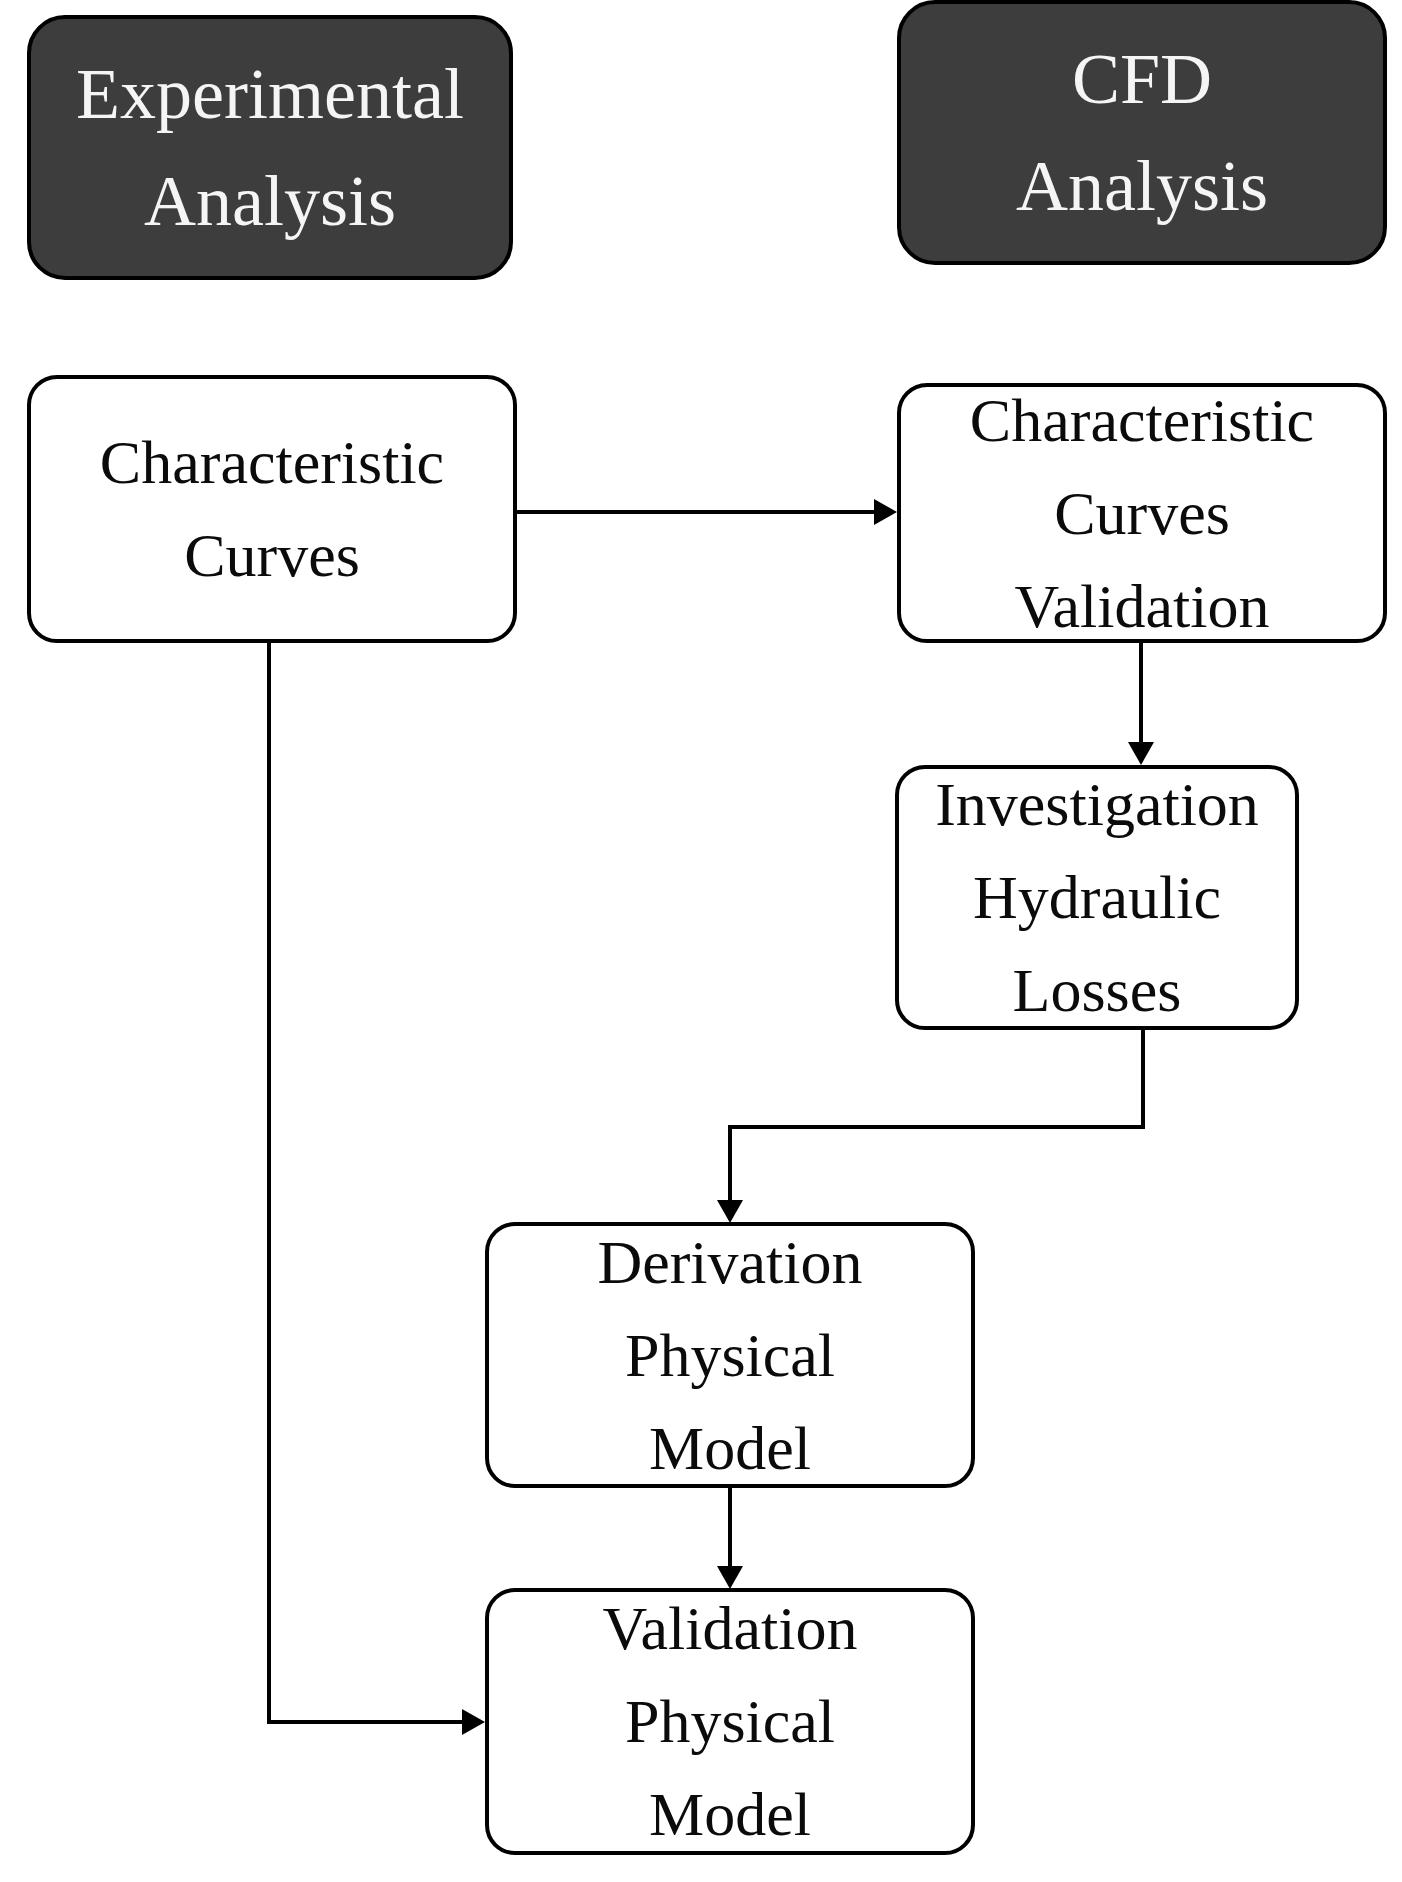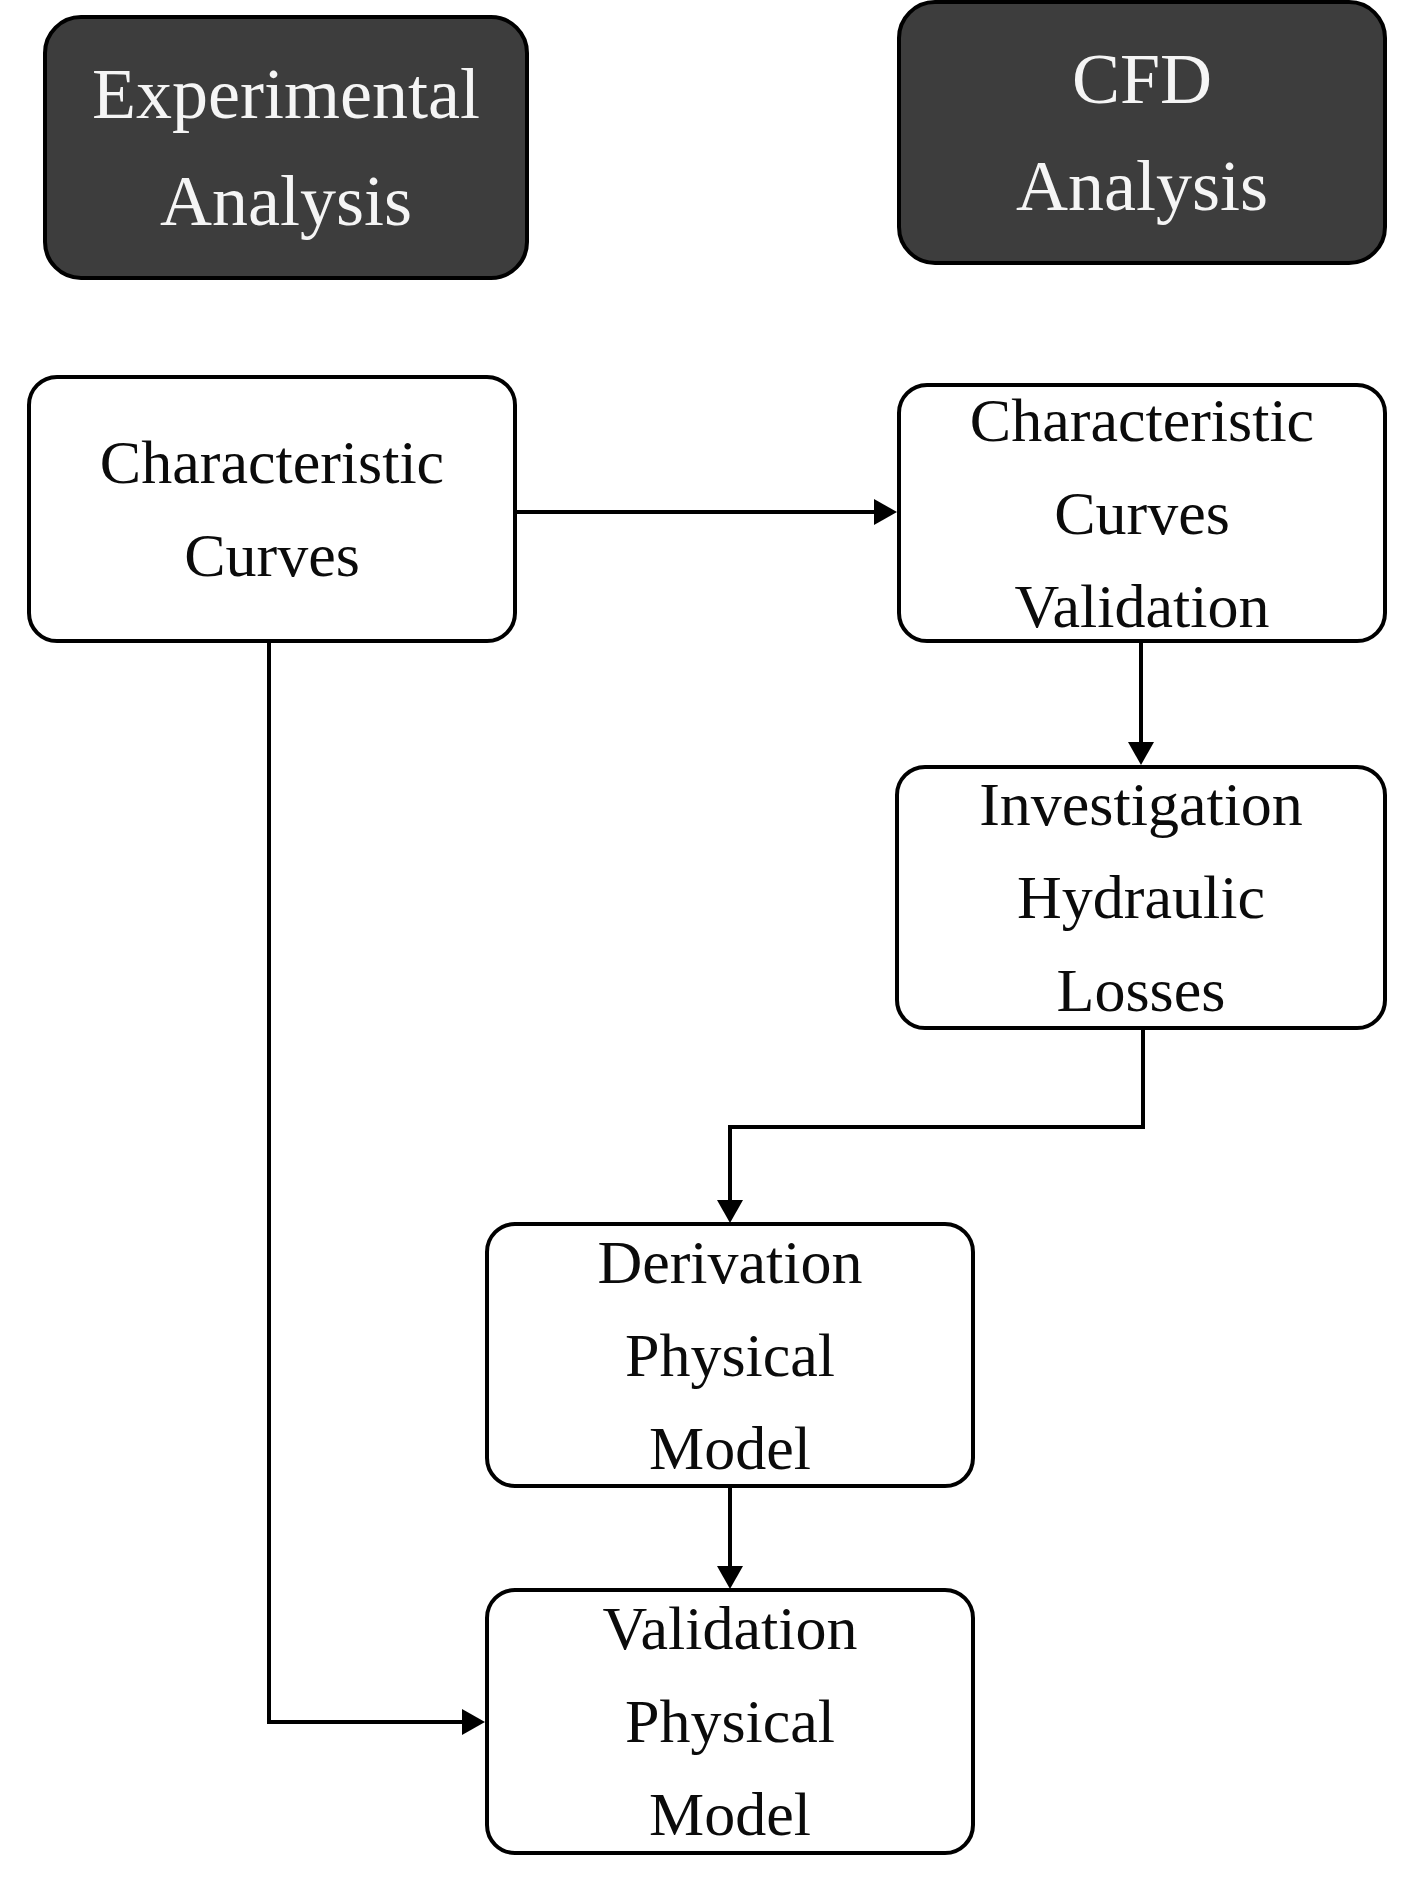--- a/index.html
+++ b/index.html
@@ -53,25 +53,25 @@
     border-bottom: 13px solid transparent;
     border-left: 23px solid var(--line, #000000);
   }
   .arrowhead.down {
     border-left: 13px solid transparent;
     border-right: 13px solid transparent;
     border-top: 23px solid var(--line, #000000);
   }
 
   
-  #n-experimental { left: 27px;  top: 15px;   width: 486px; height: 265px; margin-left: 16px; }
+  #n-experimental { left: 27px;  top: 15px;   width: 486px; height: 265px; }
   #n-cfd          { left: 897px; top: 0;   width: 490px; height: 265px; }
   #n-curves       { left: 27px;  top: 375px;  width: 490px; height: 268px; }
   #n-ccv          { left: 897px; top: 383px;  width: 490px; height: 260px; }
-  #n-invest       { left: 895px; top: 765px;  width: 492px; height: 265px; }
+  #n-invest       { left: 895px; top: 765px;  width: 404px; height: 265px; }
   #n-deriv        { left: 485px; top: 1222px; width: 490px; height: 266px; }
   #n-valid        { left: 485px; top: 1588px; width: 490px; height: 267px; }
 
   
   #eA-line { left: 515px; top: 510px; width: 360px; height: 4px; }
   #eA-head { left: 874px; top: 499px; }
   
   #eB-line { left: 1139px; top: 641px; width: 4px; height: 102px; }
   #eB-head { left: 1128px; top: 742px; }
   

